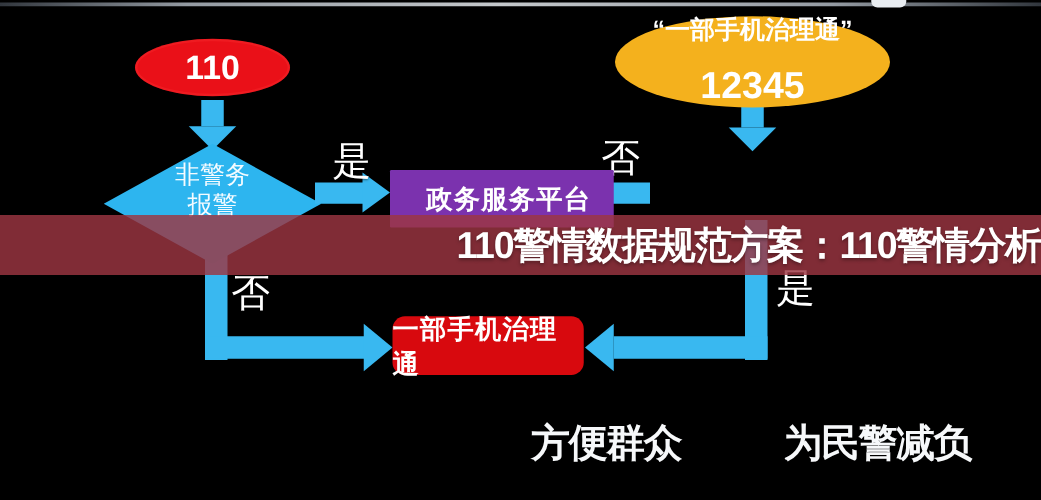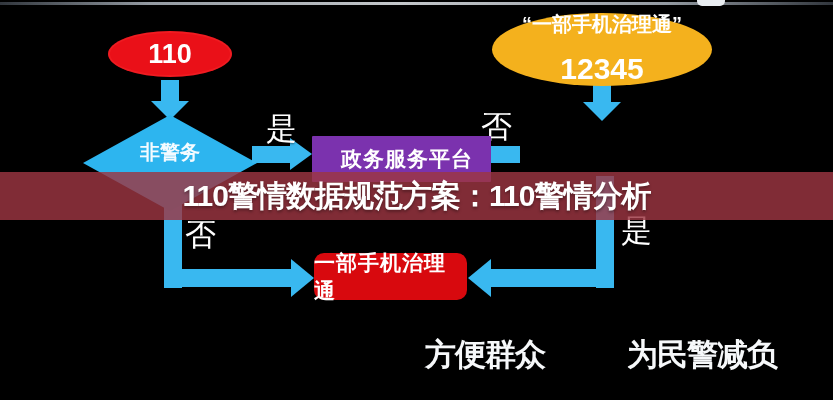--- a/index.html
+++ b/index.html
@@ -18,21 +18,21 @@
   .ellipse{border-radius:50%;display:flex;flex-direction:column;align-items:center;justify-content:center;
     color:#fff;text-align:center;z-index:3;}
   .e110{left:108px;top:31px;width:124px;height:46px;background:#ea1018;
     font-size:27px;font-weight:600;box-shadow:0 0 0 2px rgba(255,60,60,.25) inset;}
   .e12345{left:492px;top:13px;width:220px;height:73px;background:#f4b11d;line-height:1.15;gap:16px;}
   .e12345 .l1{font-size:20px;font-weight:600;}
   .e12345 .l2{font-size:30px;font-weight:600;}
   
   .diamond{clip-path:polygon(50% 0,100% 50%,50% 100%,0 50%);background:#2db5ef;
     display:flex;align-items:center;justify-content:center;z-index:2;color:#f4fbff;
-    font-size:20px;font-weight:700;text-align:center;line-height:24px;}
+    font-size:20px;font-weight:400;text-align:center;line-height:24px;}
   .dleft{left:83px;top:115px;width:174px;height:96px;}
   .dleft .txt{transform:translateY(-11px);}
   .dright{left:517px;top:122px;width:172px;height:96px;}
   .dright .txt{transform:translateY(-10px);}
   
   .pbox{display:flex;align-items:center;justify-content:center;color:#fff;
     font-size:21px;font-weight:700;z-index:3;letter-spacing:1px;}
   .gov{left:312px;top:136px;width:168px;height:46px;background:#7b32ae;border-radius:1px;padding-left:11px;}
   .dispatch{left:314px;top:253px;width:153px;height:47px;background:#d8090e;border-radius:10px;}
   
@@ -43,21 +43,21 @@
   .head.down{border-left:19px solid transparent;border-right:19px solid transparent;border-top:19px solid #39b8f0;}
   .head.big-right{border-top:19px solid transparent;border-bottom:19px solid transparent;border-left:23px solid #39b8f0;}
   .head.big-left{border-top:19px solid transparent;border-bottom:19px solid transparent;border-right:23px solid #39b8f0;}
   .conn{z-index:1;}
   
   .yn{color:#fff;font-family:"Liberation Serif","DejaVu Serif",serif;font-size:31px;z-index:3;
     text-shadow:0 1px 2px rgba(0,0,0,.5);}
   .yn.low{z-index:4;}
   
   .banner{left:0;top:172px;width:833px;height:48px;background:rgba(156,54,66,.82);z-index:6;
-    display:flex;align-items:center;justify-content:center;}
+    display:flex;align-items:center;justify-content:flex-end;}
   .banner .btxt{color:#fff;font-size:30px;font-weight:700;letter-spacing:-1px;
     text-shadow:0 2px 3px rgba(0,0,0,.35);white-space:nowrap;}
   
   .cap{top:334px;color:#f6f8fa;font-size:31px;font-weight:700;letter-spacing:-1px;z-index:3;
     text-shadow:0 2px 4px rgba(0,0,0,.6);white-space:nowrap;}
   .cap1{left:72px;} .cap2{left:425px;} .cap3{left:627px;}
 </style>
 </head>
 <body>
 
@@ -82,20 +82,21 @@
   </div>
 
   <div class="abs shaft" style="left:161px;top:80px;width:18px;height:21px;"></div>
   <div class="abs head down" style="left:151px;top:101px;"></div>
   <div class="abs shaft" style="left:593px;top:84px;width:18px;height:18px;"></div>
   <div class="abs head down" style="left:583px;top:102px;"></div>
 
   <div class="abs diamond dleft">
     <div class="txt">
       <div>非警务</div>
+      <div>报警</div>
     </div>
   </div>
 
   <div class="abs yn" style="left:266px;top:108px;">是</div>
   <div class="abs yn" style="left:481px;top:106px;">否</div>
 
   <div class="abs shaft" style="left:252px;top:146px;width:40px;height:17px;"></div>
   <div class="abs head right" style="left:290px;top:138px;"></div>
   <div class="abs head left" style="left:466px;top:138px;"></div>
   <div class="abs shaft" style="left:488px;top:146px;width:32px;height:17px;"></div>

